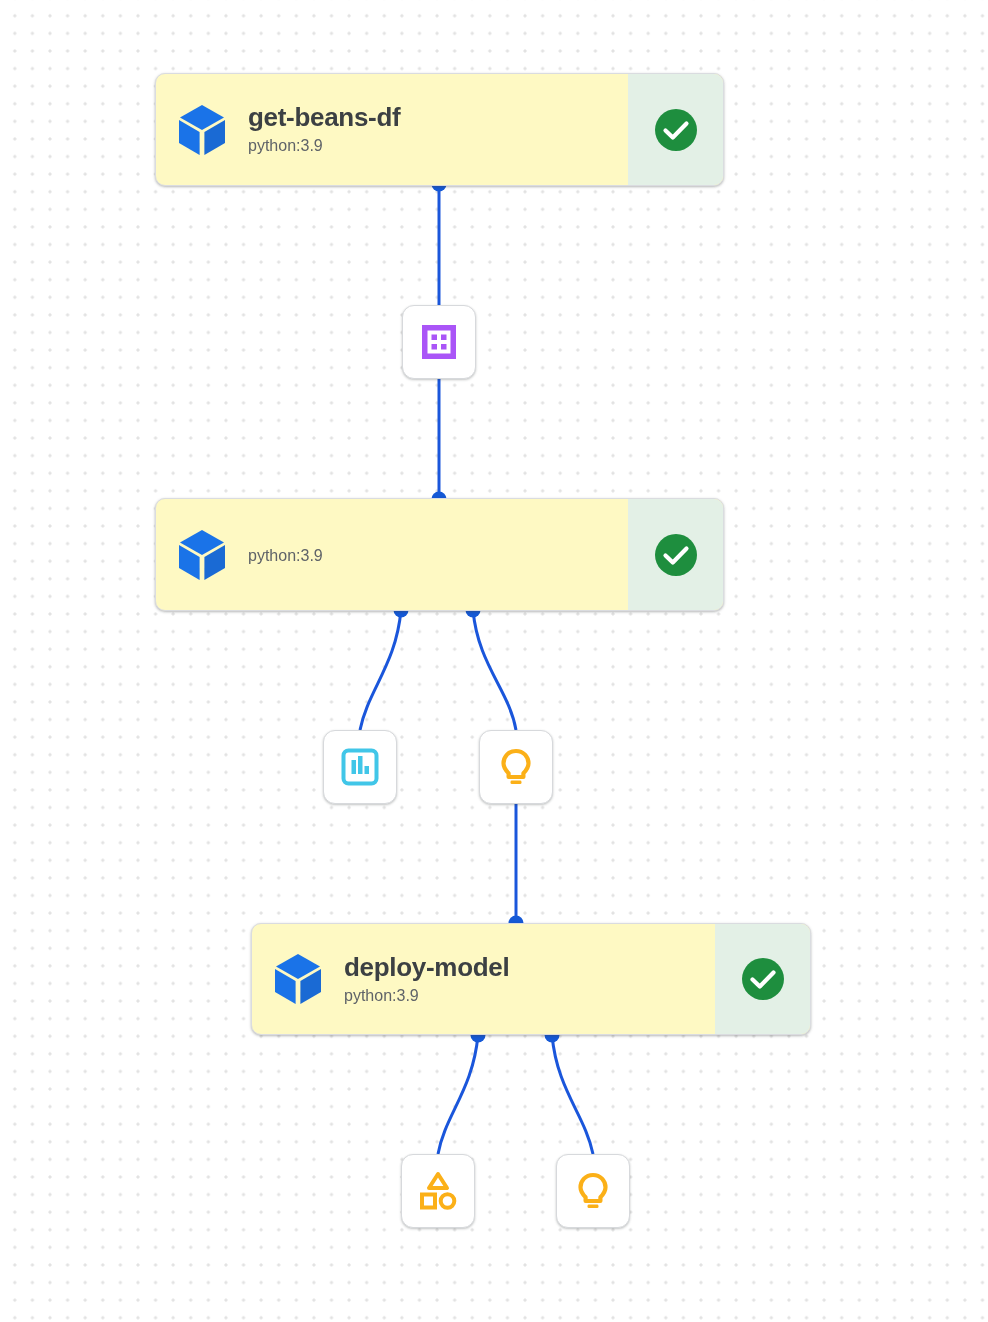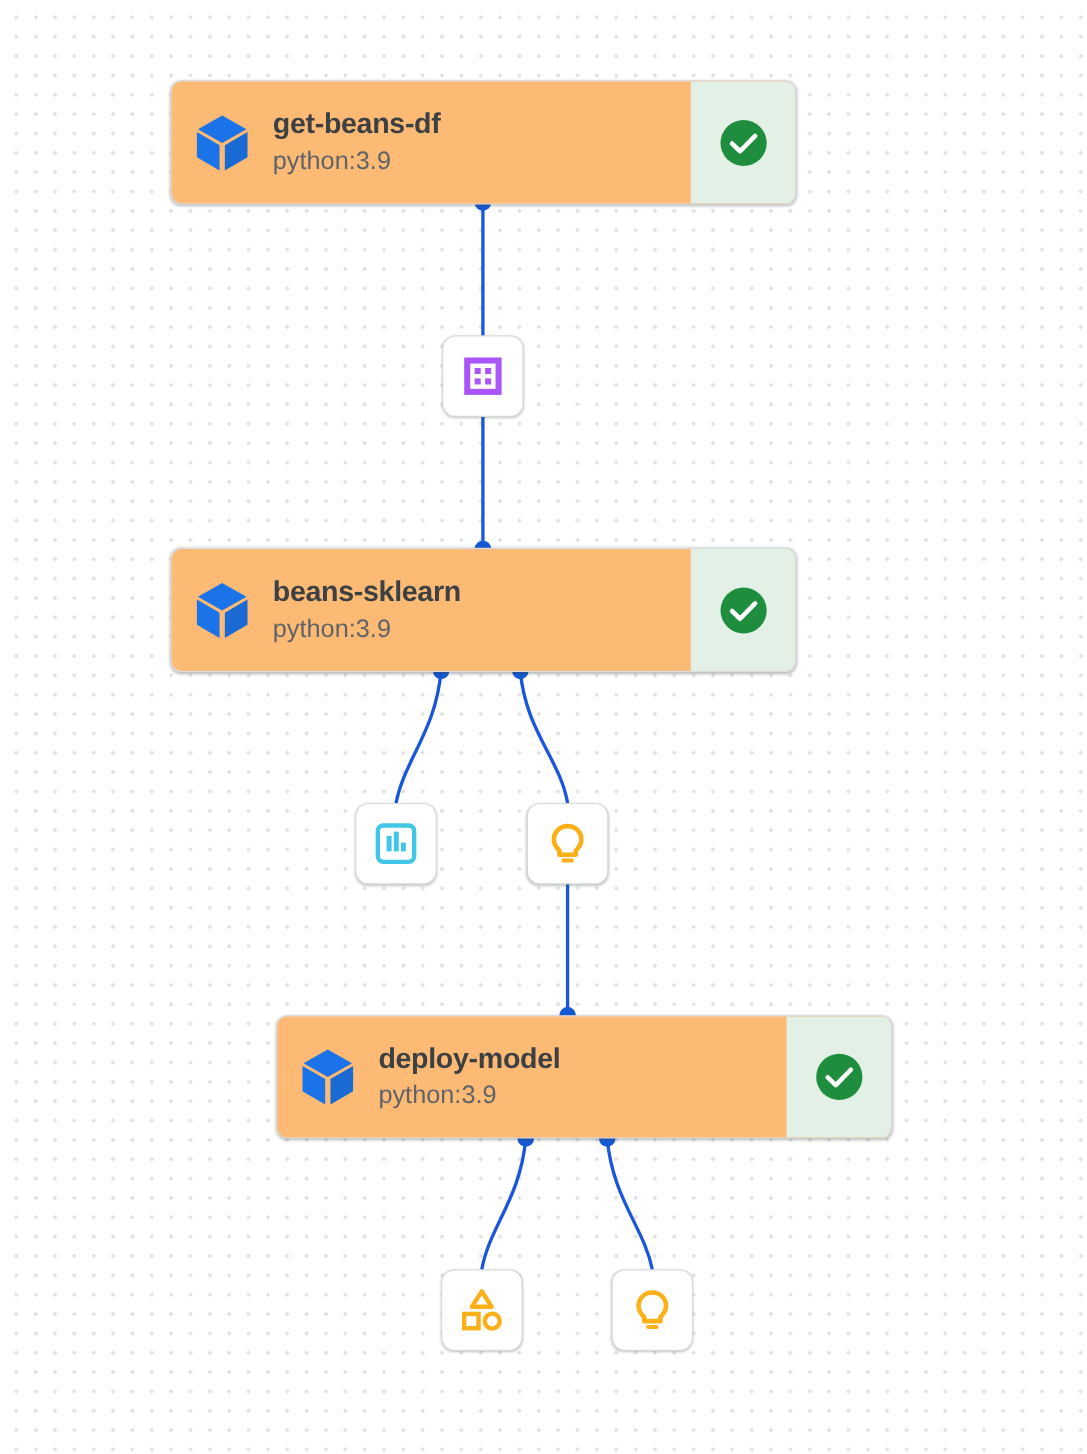--- a/index.html
+++ b/index.html
@@ -43,21 +43,21 @@
   }
   .edge-endpoint {
     fill: #1559d6;
   }
 
   
   .task-node {
     position: absolute;
     display: flex;
     align-items: stretch;
-    background: #fdba74;
+    background: #fef9c3;
     border: 1px solid #dadce0;
     border-radius: 10px;
     box-shadow: 0 1px 3px rgba(60,64,67,.28), 0 1px 2px rgba(60,64,67,.12);
     z-index: 3;
     overflow: hidden;
   }
 
   .node-icon-wrap {
     width: 92px;
     display: flex;
@@ -78,21 +78,21 @@
   .node-title {
     font-size: 26px;
     font-weight: bold;
     color: #3c4043;
     letter-spacing: -0.3px;
     line-height: 1.2;
     white-space: nowrap;
   }
 
   .node-subtitle {
-    font-size: 23px;
+    font-size: 16px;
     font-weight: normal;
     color: #5f6368;
     line-height: 1.35;
     margin-top: 2px;
     white-space: nowrap;
   }
 
   .node-status {
     flex: 0 0 95px;
     width: 95px;
@@ -190,21 +190,20 @@
     <div class="node-icon-wrap">
       <span>
         <svg width="50" height="54" viewBox="0 0 50 54">
           <path d="M25 2 L47 14.5 L25 27 L3 14.5 Z" fill="#1a73e8"></path>
           <path d="M2 17 L22.6 29 L22.6 52 L2 40 Z" fill="#1a73e8"></path>
           <path d="M48 17 L27.4 29 L27.4 52 L48 40 Z" fill="#1a6ad4"></path>
         </svg>
       </span>
     </div>
     <div class="node-text">
-      <div class="node-title">beans-sklearn</div>
       <div class="node-subtitle">python:3.9</div>
     </div>
     <div class="node-status">
       <span>
         <svg width="46" height="46" viewBox="0 0 46 46">
           <circle cx="23" cy="23" r="21" fill="#1e8e3e"></circle>
           <path d="M12.5 23.5 L19.8 30.5 L33.5 16.5" fill="none" stroke="#ffffff" stroke-width="4.2" stroke-linecap="round" stroke-linejoin="round"></path>
         </svg>
       </span>
     </div>

